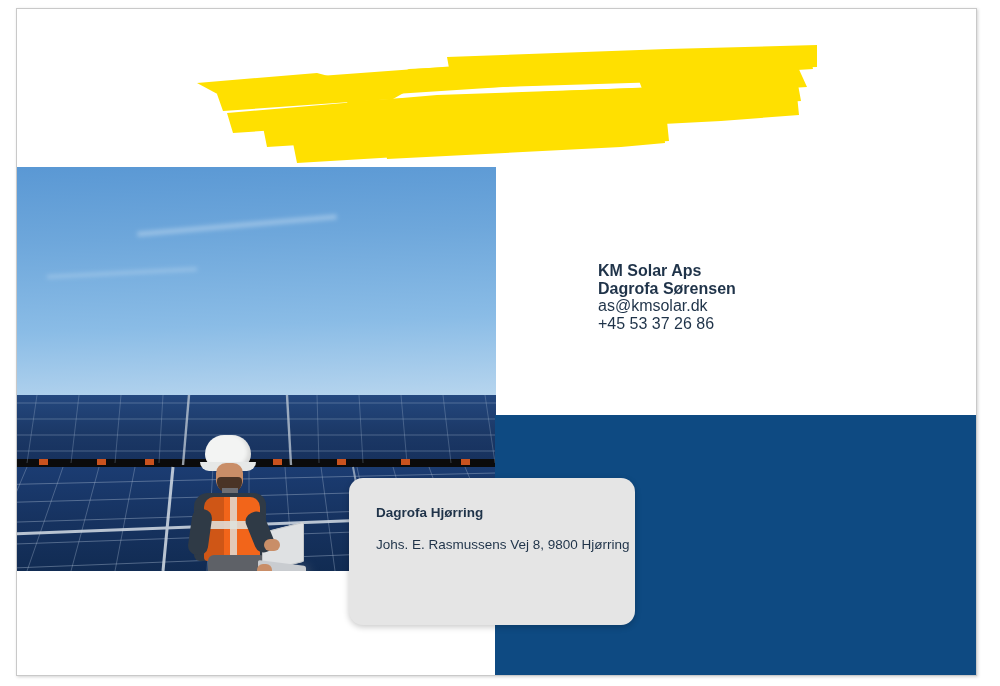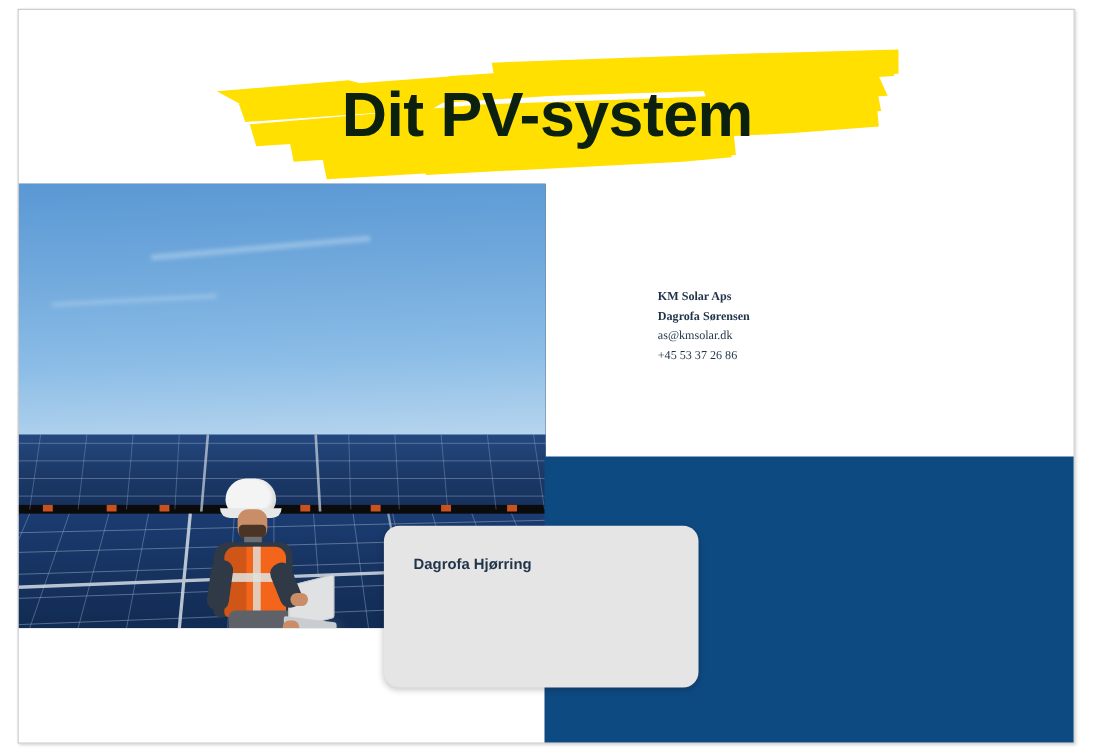--- a/index.html
+++ b/index.html
@@ -289,22 +289,22 @@
     background: linear-gradient(180deg, rgba(190,190,185,0.35) 0%, rgba(190,190,185,0.10) 100%);
     filter: blur(6px);
   }
 
   
   .contact {
     position: absolute;
     left: 581px;
     top: 253px;
     color: #1f3349;
-    font-family: Liberation Serif, serif;
-    font-size: 11px;
+    font-family: Liberation Sans, sans-serif;
+    font-size: 16px;
     line-height: 17.5px;
   }
   .contact .b { font-weight: bold; }
 
   
   .card {
     position: absolute;
     left: 332px;
     top: 469px;
     width: 286px;
@@ -450,28 +450,28 @@
           <polygon points="30,74 240,56 470,48 600,40 604,62 478,70 246,80 36,94"></polygon>
           <polygon points="66,88 286,70 520,60 600,56 602,76 524,82 292,94 70,108"></polygon>
           <polygon points="96,104 330,88 470,82 472,102 336,110 100,124"></polygon>
           <polygon points="250,18 470,10 620,6 620,28 474,32 254,40"></polygon>
           <polygon points="150,62 410,50 560,44 562,66 414,72 154,84"></polygon>
           <polygon points="186,96 420,84 466,80 468,104 424,108 190,120"></polygon>
           <polygon points="0,44 120,34 150,42 26,58"></polygon>
           <polygon points="440,36 600,26 610,48 448,58"></polygon>
         </g>
       </svg>
-      <div class="title-text">Dit PV-system</div>
     </div>
 
     <div class="contact">
       <div class="b">KM Solar Aps</div>
       <div class="b">Dagrofa Sørensen</div>
       <div>as@kmsolar.dk</div>
       <div>+45 53 37 26 86</div>
     </div>
 
     <div class="card">
       <div class="card-title">Dagrofa Hjørring</div>
+      <div class="card-address">Johs. E. Rasmussens Vej 8, 9800 Hjørring</div>
     </div>
 
   </div>
 </div>
 
 </body></html>

